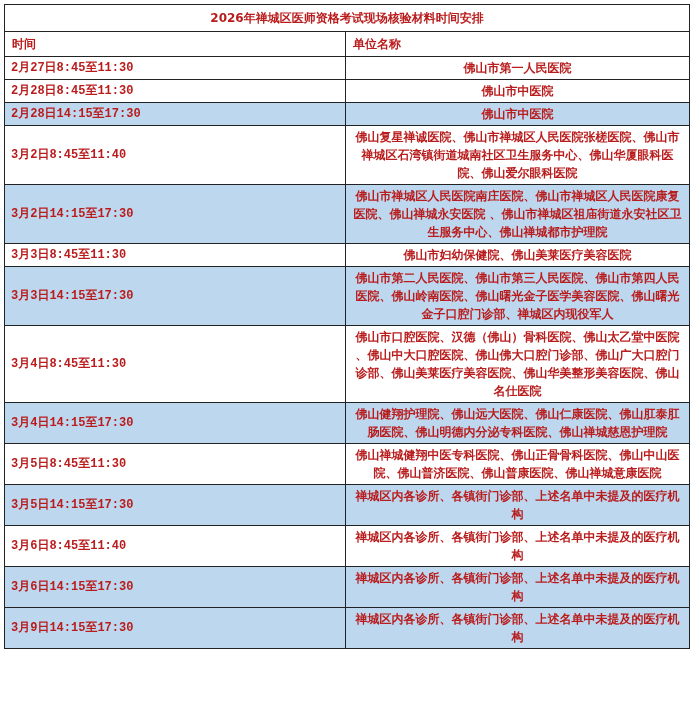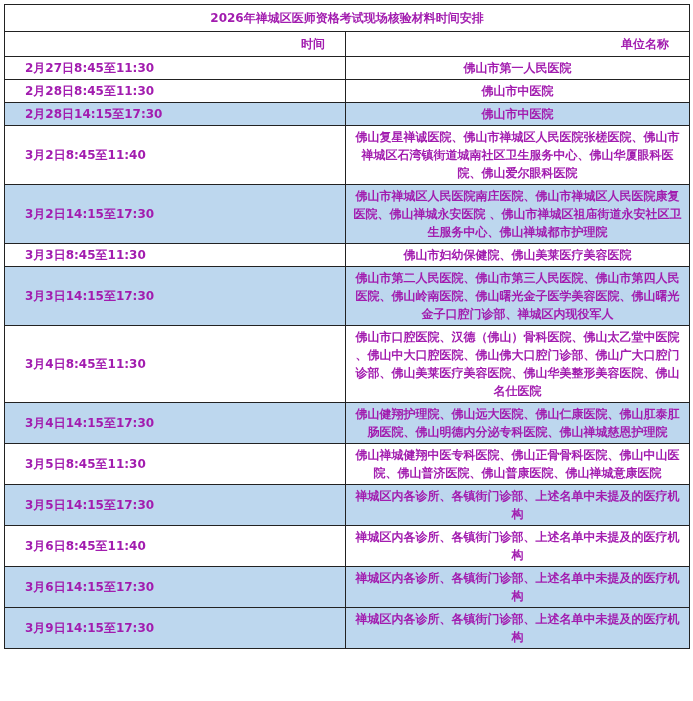--- a/index.html
+++ b/index.html
@@ -19,37 +19,38 @@
   table.schedule {
     width: 685px;
     border-collapse: collapse;
     table-layout: fixed;
   }
   table.schedule td, table.schedule th {
     border: 1px solid #222222;
     font-size: 12px;
     line-height: 18px;
     font-weight: bold;
-    color: #a21caf;
+    color: #b91c1c;
     vertical-align: middle;
     word-break: break-all;
     background: #ffffff;
   }
   td.title-cell {
     text-align: center;
     padding: 4px 6px;
   }
   th.hdr-cell {
     background: #BDD7EE;
-    text-align: right;
-    padding: 3px 20px;
+    text-align: left;
+    padding: 3px 7px;
   }
   td.time-cell {
-    padding: 2px 20px;
+    padding: 2px 6px;
     text-align: left;
+    font-family: Liberation Mono, monospace;
   }
   td.unit-cell {
     padding: 2px 5px;
     text-align: center;
   }
   tr.alt td {
     background: #BDD7EE;
   }
 </style>
 </head>

